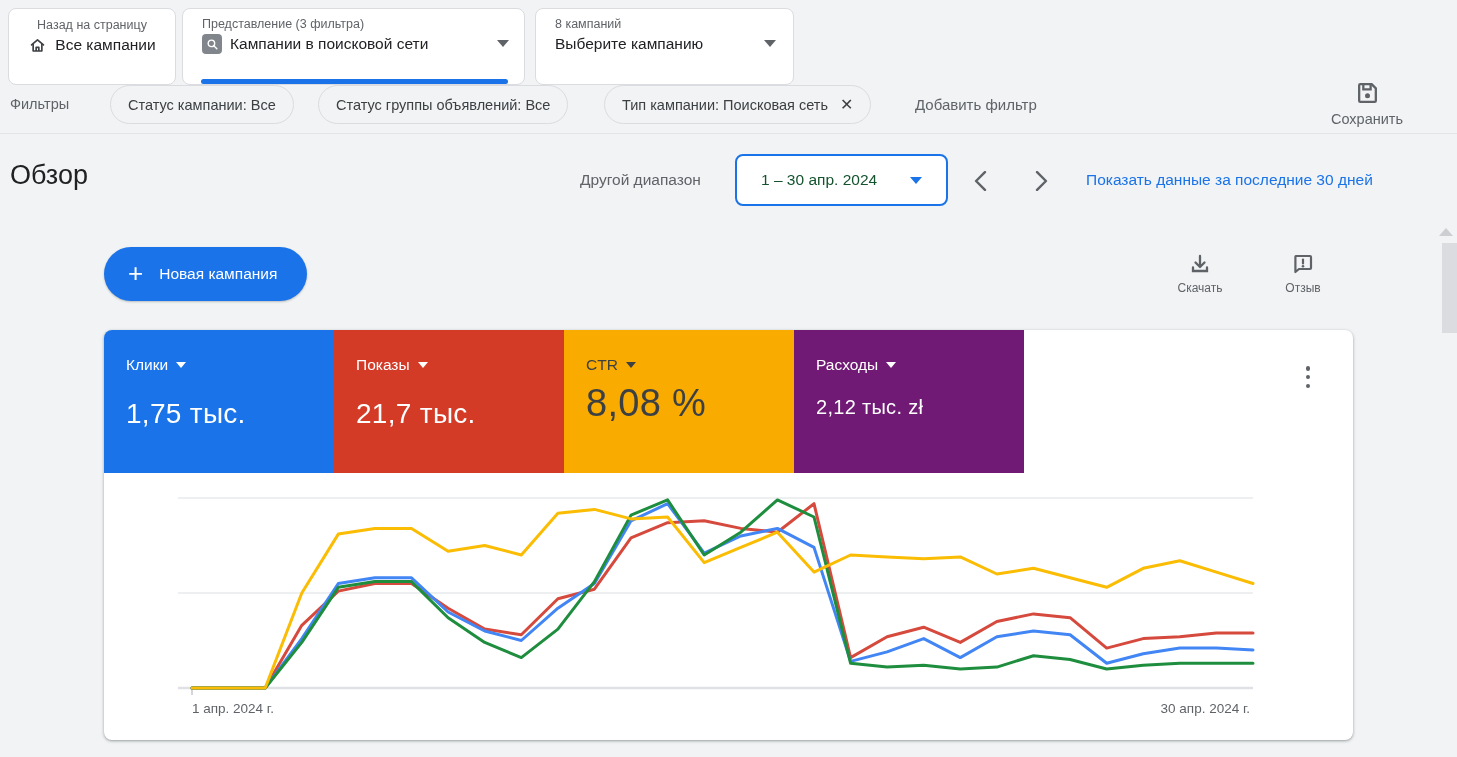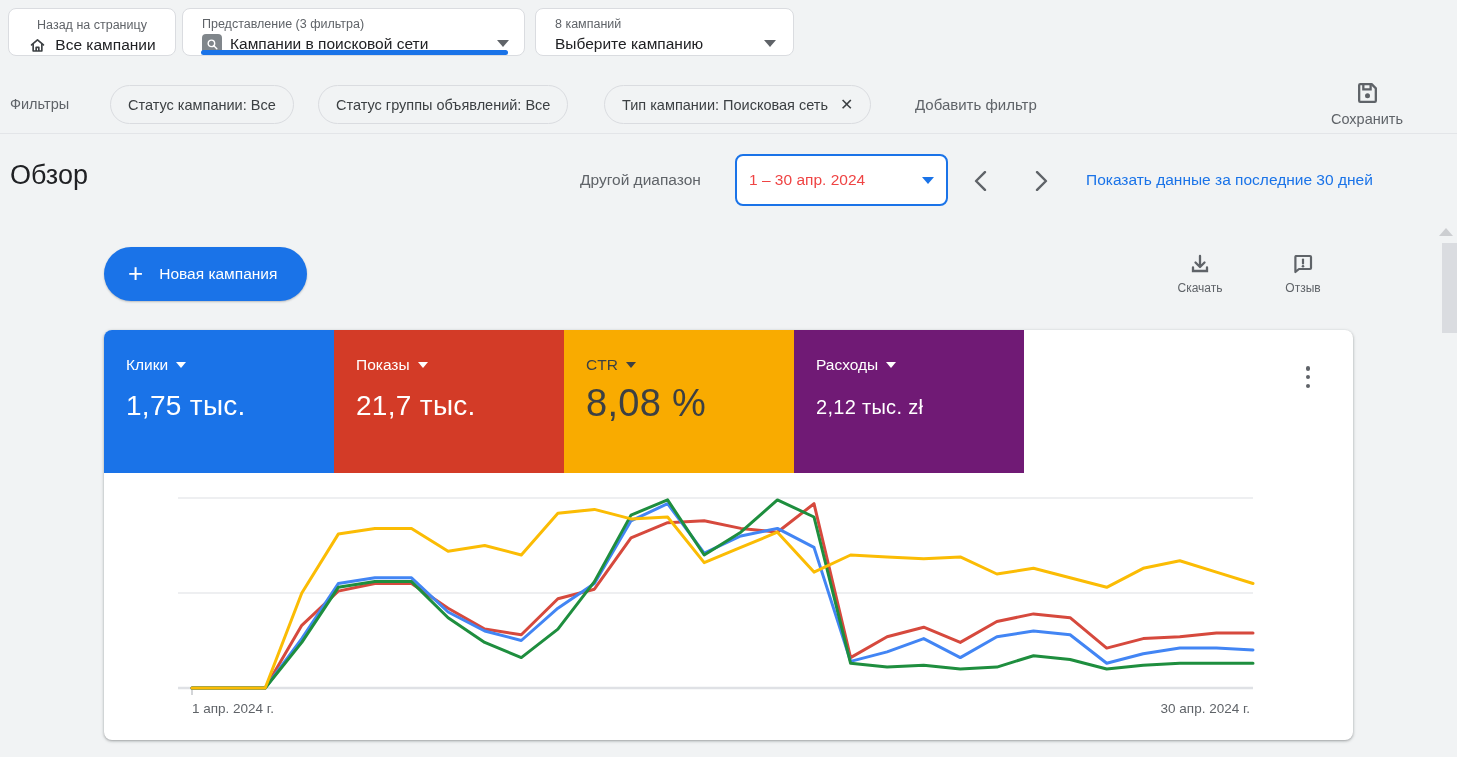--- a/index.html
+++ b/index.html
@@ -8,21 +8,21 @@
     position:relative;
     background:#f1f3f4;
     font-family:"Liberation Sans", sans-serif;
     color:#202124;
     overflow:hidden;
   }
   .abs { position:absolute; }
 
   
   .sel-card {
-    position:absolute; top:8px; height:48px; background:#fff;
+    position:absolute; top:8px; height:77px; background:#fff;
     border:1px solid #dadce0; border-radius:8px;
   }
   .sel-label { font-size:12.5px; color:#5f6368; line-height:14px; }
   .sel-value { font-size:15.5px; color:#202124; line-height:20px; display:flex; align-items:center; gap:8px; }
   .tri-down {
     width:0; height:0; border-left:6px solid transparent; border-right:6px solid transparent;
     border-top:7px solid #5f6368;
   }
   .blue-bar {
     position:absolute; left:18px; right:16px; bottom:0px; height:5px;
@@ -42,22 +42,22 @@
   .chip .x { margin-left:12px; font-size:16px; color:#3c4043; cursor:pointer; }
   .plain-label { font-size:14.5px; color:#5f6368; white-space:nowrap; }
 
   .divider { position:absolute; left:0; right:0; top:133px; border-top:1px solid #e3e5e8; }
 
   
   .page-title { position:absolute; left:10px; top:160px; font-size:27px; font-weight:400; color:#202124; }
   .date-box {
     position:absolute; left:735px; top:154px; width:213px; height:52px;
     background:#fff; border:2px solid #1a73e8; border-radius:8px;
-    display:flex; align-items:center; justify-content:space-between; padding:0 12px;
-    font-size:15.5px; color:#ef4444;
+    display:flex; align-items:center; justify-content:space-between; padding:0 24px;
+    font-size:15.5px; color:#14532d;
   }
   .date-box .tri-down { border-top-color:#1a73e8; }
   .link { color:#1a73e8; font-size:15.5px; text-decoration:none; white-space:nowrap; cursor:pointer; }
   .chev { position:absolute; top:166px; width:30px; height:30px; display:flex; align-items:center; justify-content:center; cursor:pointer; }
 
   
   .new-campaign {
     position:absolute; left:104px; top:247px; height:54px; border:none; cursor:pointer;
     background:#1a73e8; color:#fff; border-radius:27px; padding:0 30px 0 24px;
     display:flex; align-items:center; gap:16px; font-size:15.5px; font-weight:500;
@@ -74,21 +74,21 @@
   
   .chart-card {
     position:absolute; left:104px; top:330px; width:1249px; height:410px;
     background:#fff; border-radius:8px; overflow:hidden;
     box-shadow:0 1px 2px rgba(60,64,67,.3), 0 1px 3px 1px rgba(60,64,67,.15);
   }
   .tabs { display:flex; height:143px; }
   .scorecard { width:230px; height:143px; padding:26px 20px 0 22px; cursor:pointer; }
   .sc-label { display:flex; align-items:center; gap:8px; font-size:15.5px; }
   .sc-label .tri-down { border-left-width:5px; border-right-width:5px; border-top-width:6px; }
-  .sc-value { margin-top:16px; font-size:28px; letter-spacing:.3px; }
+  .sc-value { margin-top:24px; font-size:28px; letter-spacing:.3px; }
   .scorecard:nth-child(3) .sc-value { font-size:38px; margin-top:8px; }
   .scorecard:nth-child(4) .sc-value { font-size:20px; margin-top:22px; }
   .kebab { position:absolute; right:36px; top:34px; width:18px; height:26px; display:flex; flex-direction:column; align-items:center; justify-content:space-between; padding:2px 0; cursor:pointer; }
   .kebab i { width:4.5px; height:4.5px; border-radius:50%; background:#5f6368; }
 
   
   .scroll-arrow {
     position:absolute; right:4px; top:228px; width:0; height:0;
     border-left:7px solid transparent; border-right:7px solid transparent;
     border-bottom:8px solid #ccced1;

